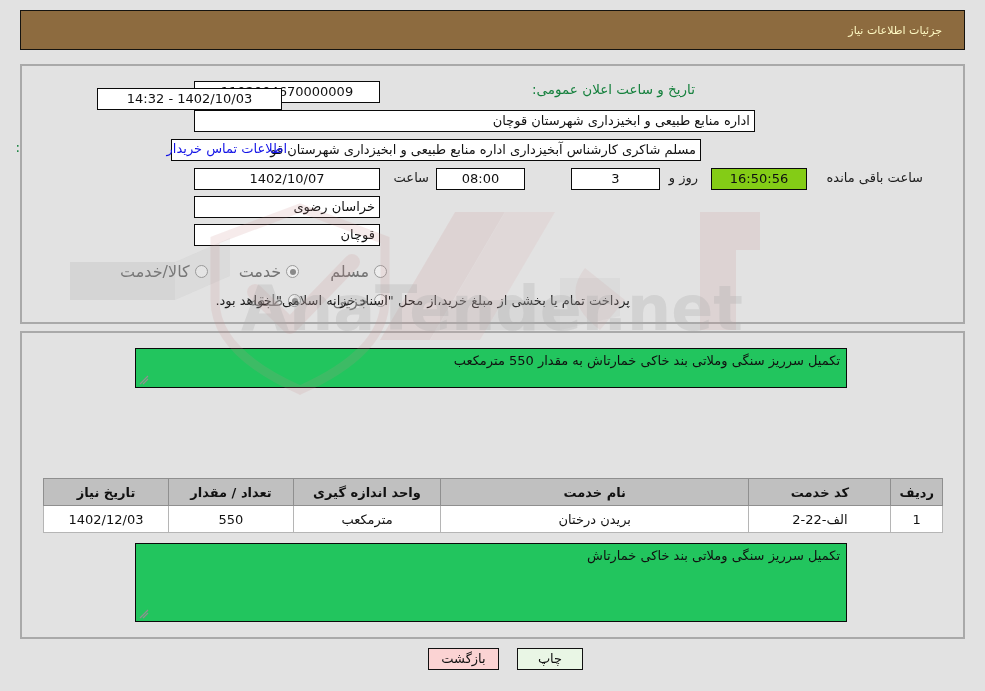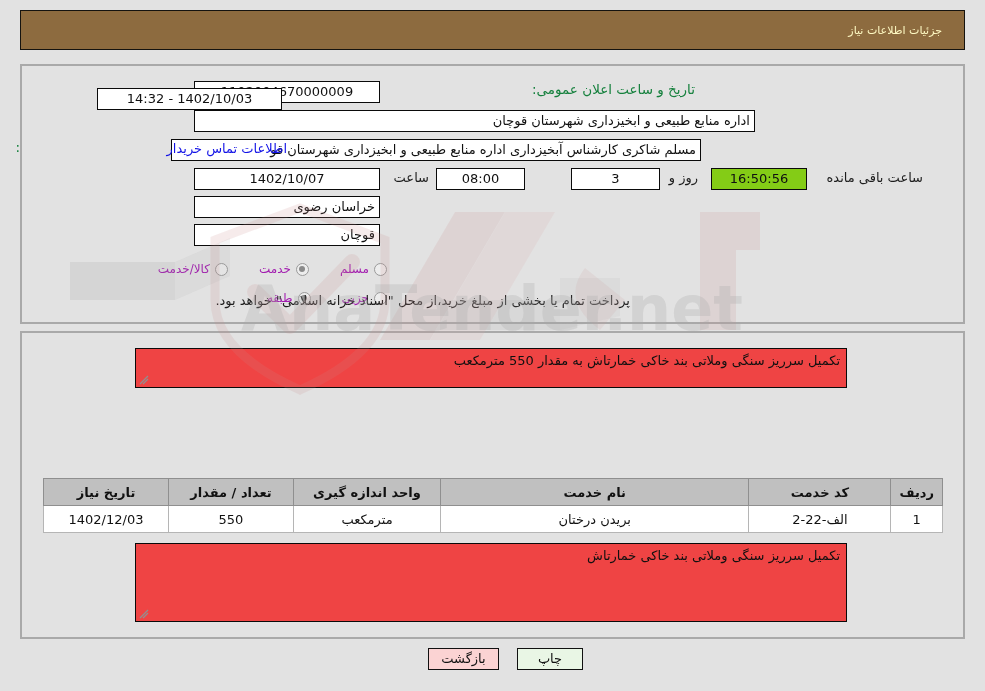--- a/index.html
+++ b/index.html
@@ -116,26 +116,26 @@
   .radio.on::after {
     content: "";
     position: absolute;
     left: 2.5px; top: 2.5px;
     width: 6px; height: 6px;
     border-radius: 50%;
     background: #8a8a8a;
   }
   .radio-group { display: flex; align-items: center; gap: 5px; }
   .radio-opt { display:flex; align-items:center; gap:5px; margin-left: 26px; }
-  .radio-opt .rlabel { font-size: 12px; color:#a21caf; }
+  .radio-opt .rlabel { font-size: 16px; color:#737373; }
 
   
   .ta {
     box-sizing: border-box;
-    background: #ef4444;
+    background: #22c55e;
     border: 1px solid #0a0a0a;
     font-size: 13px;
     color: #101010;
     padding: 4px 6px 0 6px;
     text-align: right;
     position: relative;
     overflow: hidden;
   }
   .ta .grip {
     position: absolute;

